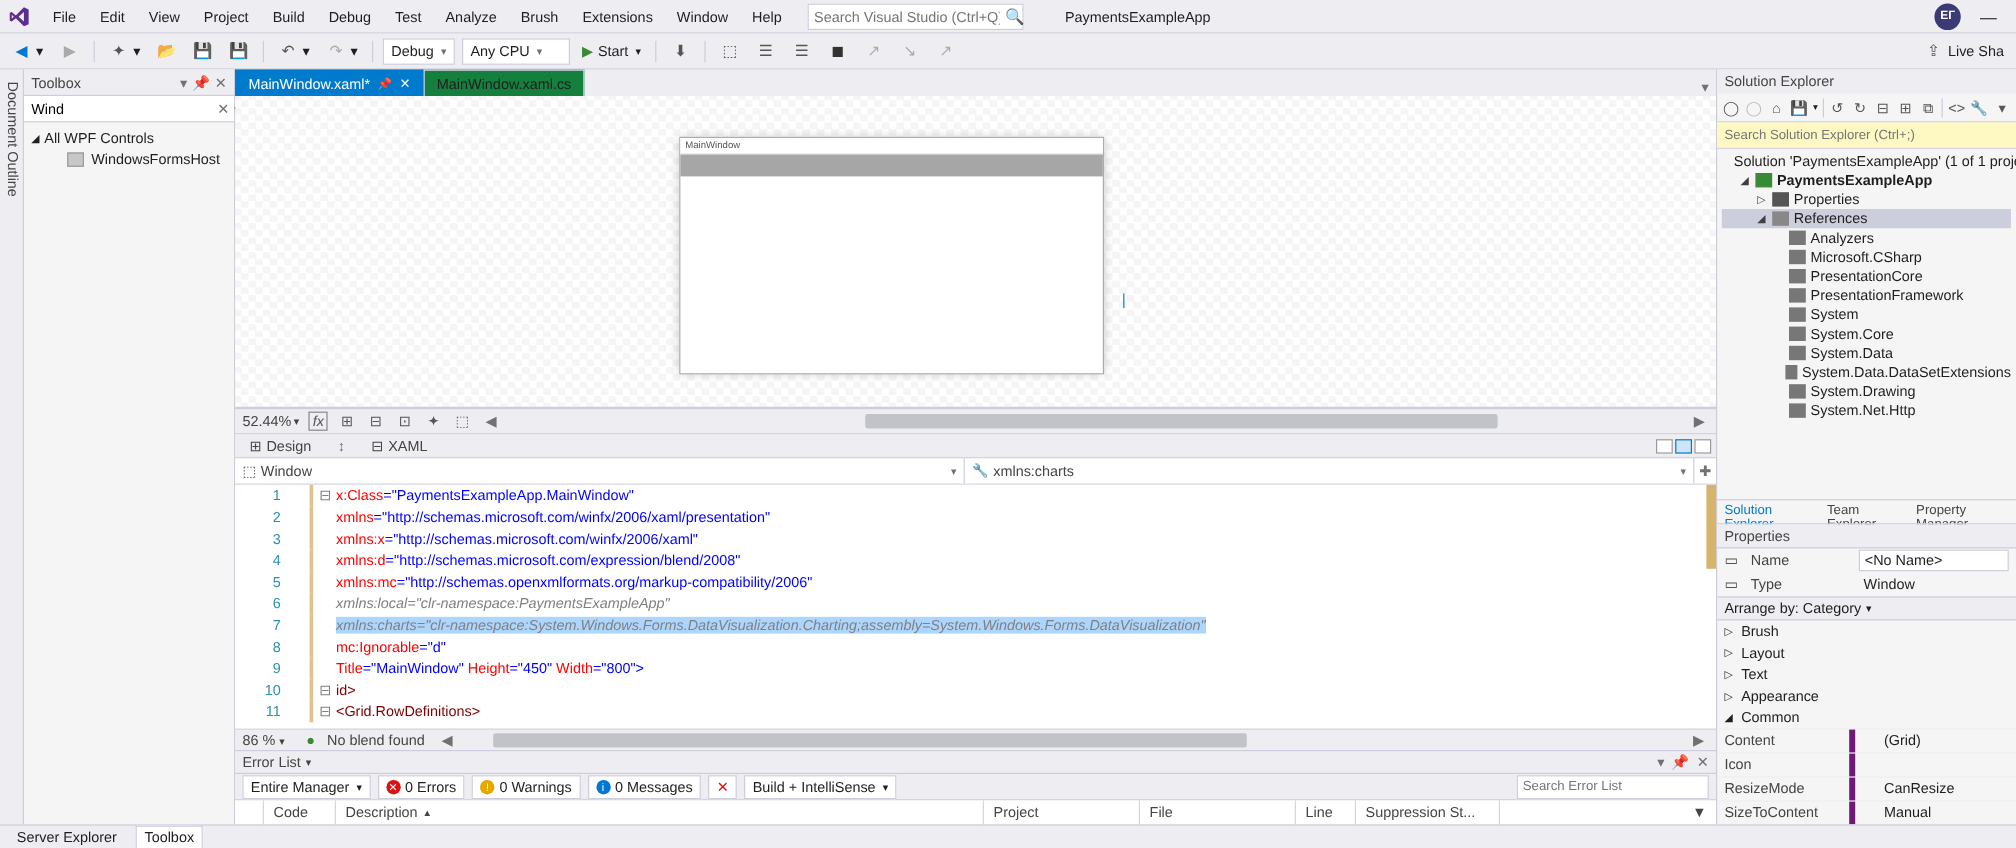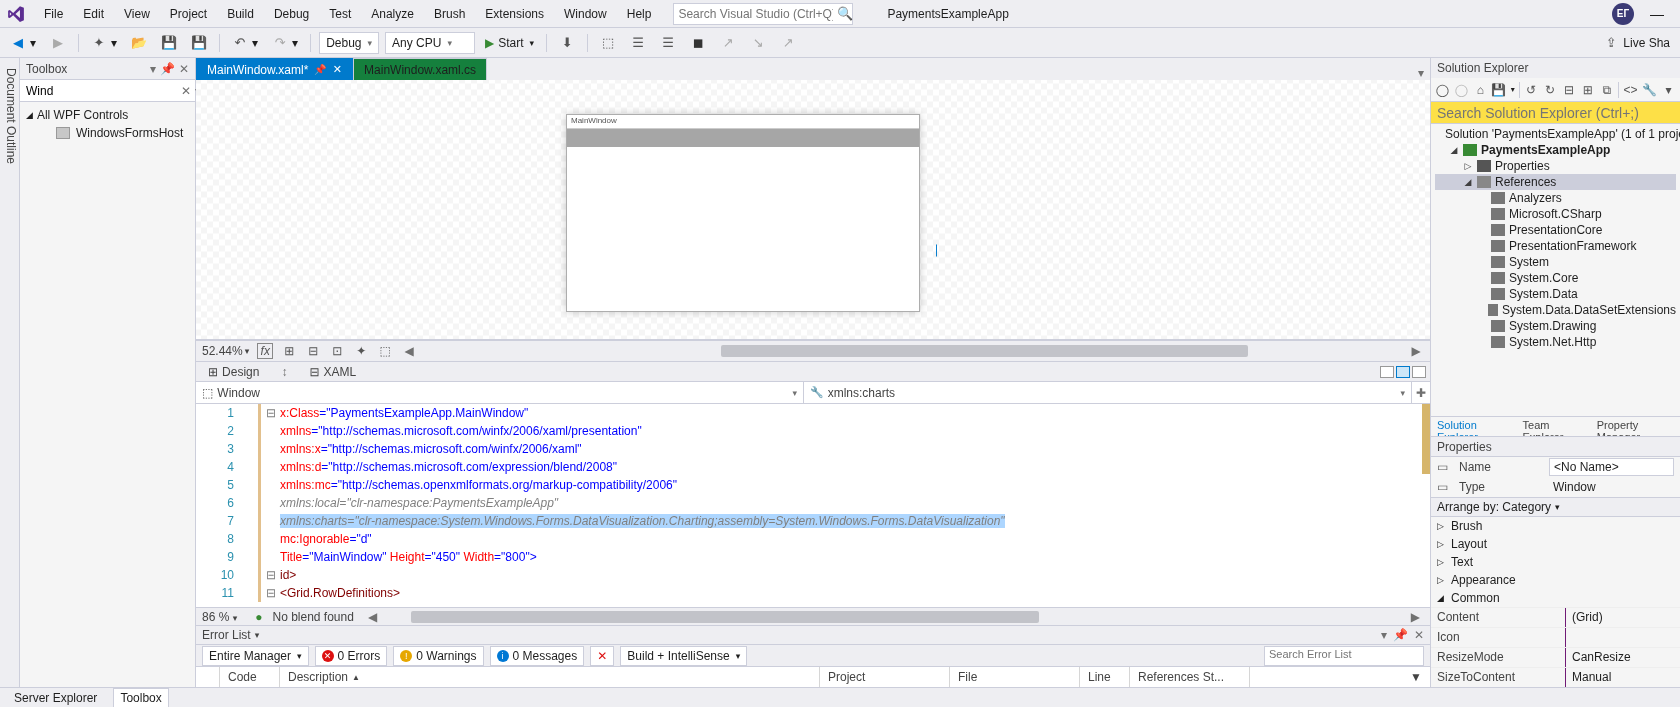--- a/index.html
+++ b/index.html
@@ -124,21 +124,21 @@
 #statusbar { position:absolute; left:0; right:0; bottom:0; height:20px; background:#eeeef2; border-top:1px solid #cccedb; display:flex; align-items:center; padding:0 8px; gap:10px; font-size:11px;}
 #statusbar .stab { padding:2px 6px;}
 #statusbar .stab.active { background:#fff; border:1px solid #cccedb; border-bottom-color:#fff;}
 
 
 #rightpane { width:250px; border-left:1px solid #cccedb; background:#f5f5f5; display:flex; flex-direction:column;}
 #rightpane .rhead { height:20px; background:#eeeef2; padding:0 6px; display:flex; align-items:center; color:#444;}
 .se-toolbar { height:24px; border-bottom:1px solid #cccedb; display:flex; align-items:center; padding:0 4px; gap:4px; flex-wrap:nowrap; overflow:hidden;}
 .se-toolbar .b { width:18px; height:18px; display:flex; align-items:center; justify-content:center; color:#555; font-size:12px;}
 .se-search { height:22px; border-bottom:1px solid #cccedb;}
-.se-search input { width:100%; height:100%; border:none; padding:0 6px; background:#fde047; outline:none; font-size:14px; color:#717171;}
+.se-search input { width:100%; height:100%; border:none; padding:0 6px; background:#fef9c3; outline:none; font-size:11px; color:#717171;}
 .se-tree { flex:1; overflow:auto; padding:2px 4px;}
 .se-tree .n { display:flex; align-items:center; gap:4px; height:16px; padding:0; white-space:nowrap;}
 .se-tree .nico { width:14px; height:12px; display:inline-block;}
 .se-tree .bold { font-weight:bold;}
 .se-tree .sel { background:#cccedb;}
 .se-tree .caret { width:10px; font-size:9px; color:#404040; text-align:center;}
 .se-tree .ind0{padding-left:2px}.se-tree .ind1{padding-left:14px}.se-tree .ind2{padding-left:28px}.se-tree .ind3{padding-left:42px}
 .se-tree .sln-ico{background:linear-gradient(135deg,#5e2ca5,#b07cc6);}
 .se-tree .proj-ico{background:#388a34;}
 .se-tree .wrench-ico{background:#555;}
@@ -152,21 +152,21 @@
 .props .rhead { border-bottom:1px solid #cccedb;}
 .props .grid { }
 .props .prow { display:flex; height:20px; align-items:center; padding:0 6px;}
 .props .prow .k { width:90px; color:#444;}
 .props .prow .v { flex:1; padding:0 4px; border:1px solid #cccedb; background:#fff; height:18px; display:flex; align-items:center;}
 .props .cat-head { height:20px; background:#eeeef2; border-top:1px solid #cccedb; border-bottom:1px solid #cccedb; padding:0 6px; display:flex; align-items:center; gap:4px;}
 .props .catrow { display:flex; align-items:center; gap:4px; height:18px; padding:0 6px;}
 .props .catrow .caret{font-size:9px;width:10px;}
 .props .proprow { display:flex; height:20px; border-top:1px solid #eee;}
 .props .proprow .pk { width:110px; padding:2px 6px; color:#444;}
-.props .proprow .pv { flex:1; padding:2px 6px; border-left:1px solid #701a75;margin-left:24px;}
+.props .proprow .pv { flex:1; padding:2px 24px; border-left:5px solid #701a75;}
 .props .proprow .chk { display:inline-block; width:12px; height:12px; border:1px solid #333; background:#fff; text-align:center; line-height:10px; font-size:10px;}
 </style>
 </head>
 <body>
 
 <div id="menubar">
   <div class="logo">
     <svg viewBox="0 0 32 32">
         <path fill="#5c2d91" d="M23 2 11 14 5 9l-3 1v12l3 1 6-5 12 12 7-3V5l-7-3zM5 19v-6l3 3-3 3zm18 4-8-7 8-7v14z"></path>
       </svg>
@@ -453,21 +453,21 @@
           </div>
         <div class="search"><input placeholder="Search Error List" style=""></div>
       </div>
       <div class="el-cols" id="errorlist-cols">
           <div class="c" style="width: 24px;"></div>
           <div class="c" style="width: 60px;">Code</div>
           <div class="c" style="width: 540px;">Description<span style="font-size: 8px;"> ▲</span></div>
           <div class="c" style="width: 130px;">Project</div>
           <div class="c" style="width: 130px;">File</div>
           <div class="c" style="width: 50px;">Line</div>
-          <div class="c" style="width: 120px;">References St...</div>
+          <div class="c" style="width: 120px;">Suppression St...</div>
           <div class="c" style="margin-left: auto; border: none;">▼</div>
         </div>
     </div>
   </div>
 
   <div id="rightpane">
     <div class="rhead">
         <span>Solution Explorer</span>
       </div>
     <div class="se-toolbar">

